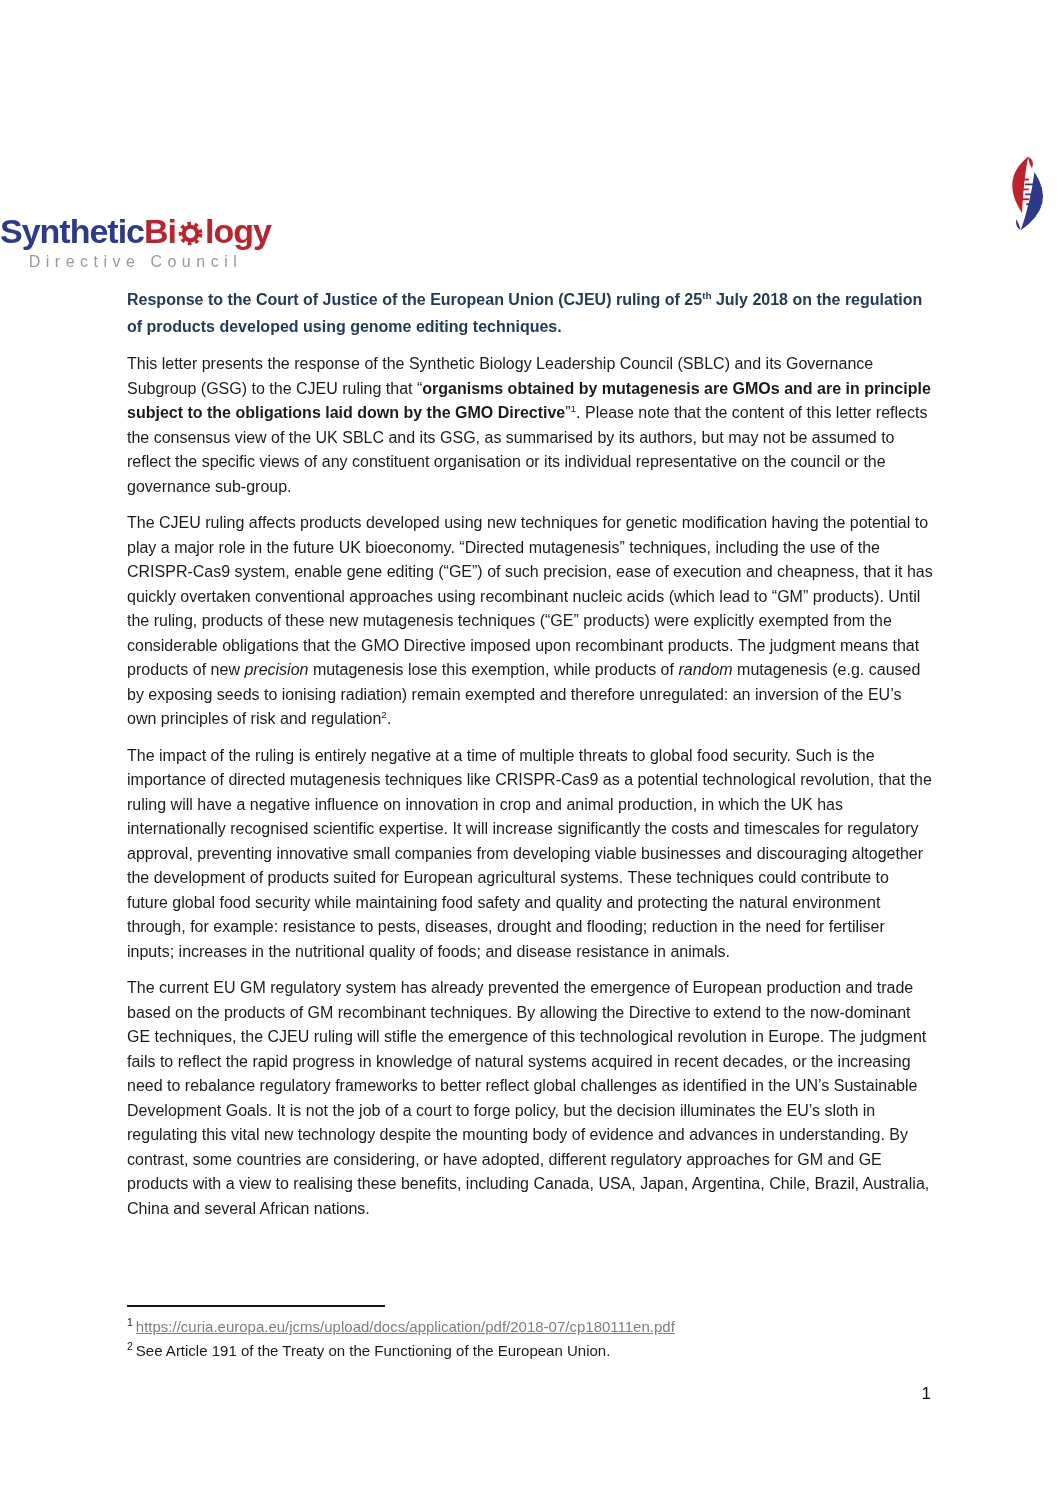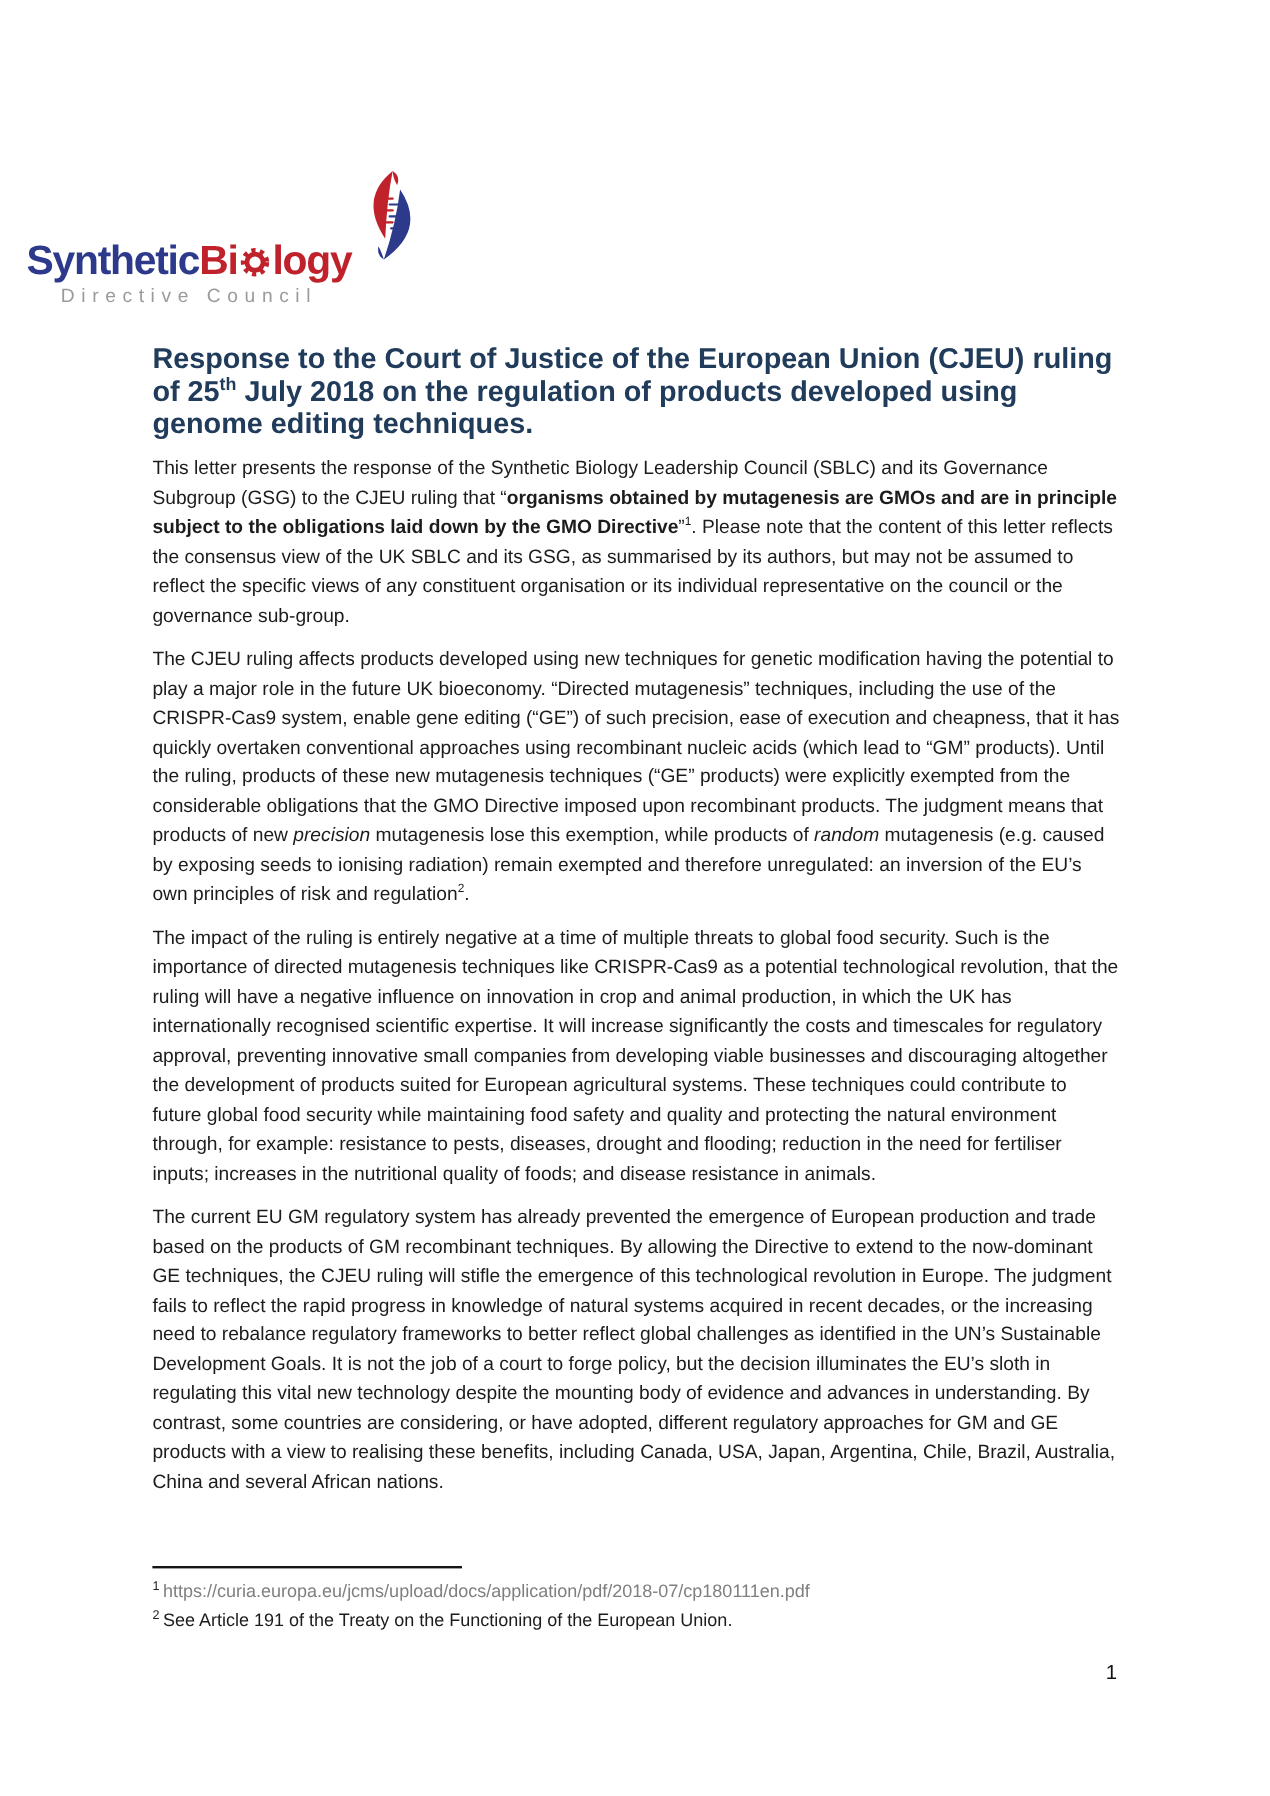--- a/index.html
+++ b/index.html
@@ -7,22 +7,22 @@
     position:relative;
     width:1058px; height:1497px;
     background:#ffffff;
     font-family:"Liberation Sans", sans-serif;
     color:#1c1c1c;
     overflow:hidden;
   }
 
   
   .logo-row {
-    position:absolute; top:130px; left:0; right:0;
-    display:flex; justify-content:flex-start; align-items:flex-start;padding-left:22px;
+    position:absolute; top:144px; left:0; right:0;
+    display:flex; justify-content:space-between; align-items:flex-start;
   }
   .logo-textcol { display:flex; flex-direction:column; align-items:center; margin-top:28px; }
   .wordmark {
     font-size:34px; font-weight:bold; letter-spacing:-1px;
     white-space:nowrap; line-height:1;
     display:flex; align-items:baseline;
   }
   .wm-navy { color:#2d3a8c; }
   .wm-red  { color:#c0222c;margin-top:42px; }
   .gear-wrap { display:inline-block; width:27px; height:27px; transform:translateY(4px); margin:0 1px; }
@@ -30,35 +30,35 @@
     margin-top:5px;
     font-size:16px; letter-spacing:5.5px;
     color:#9a9a9a; white-space:nowrap;
   }
   .helix-wrap { margin-left:2px; margin-top:0; }
 
   
   .content { position:absolute; top:286px; left:127px; width:806px; }
   h1.doc-title {
     margin:0 0 12px 0;
-    font-size:24px; line-height:27px; font-weight:bold;
+    font-size:16px; line-height:27px; font-weight:bold;
     color:#203c5a;
   }
   p.body-par {
     margin:0 0 12px 0;
     font-size:16px; line-height:24.5px;
   }
   sup.fn-ref, sup.title-sup { font-size:0.62em; vertical-align:super; line-height:0; }
 
   
   .footnotes { position:absolute; left:127px; top:1305px; width:806px; }
   .fn-sep { width:258px; border:none; border-top:2px solid #151515; margin:0 0 8px 0; }
   .fn-line { font-size:15px; line-height:24px; color:#1c1c1c; }
   .fn-marker { font-size:10.5px; vertical-align:super; line-height:0; margin-right:3px; }
-  .fn-link { color:#7f7f7f; cursor:pointer;margin-top:19px; }
+  .fn-link { color:#7f7f7f; text-decoration:underline; cursor:pointer;margin-top:19px; }
 
   
   .page-number {
     position:absolute; top:1384px; right:127px;
     font-size:17px; color:#111;
   }
 </style>
 </head>
 <body>
 

